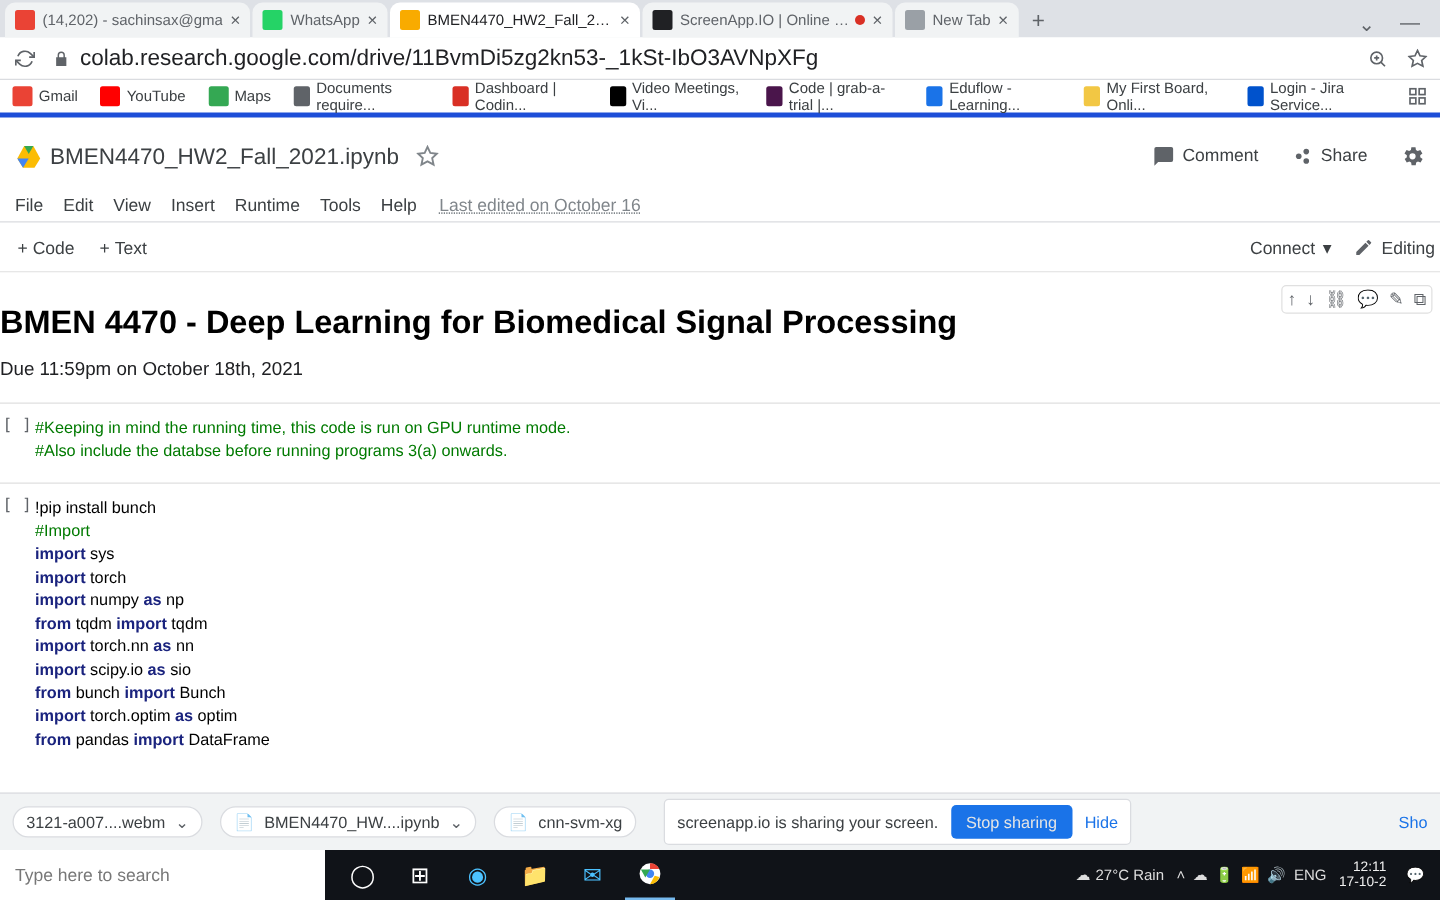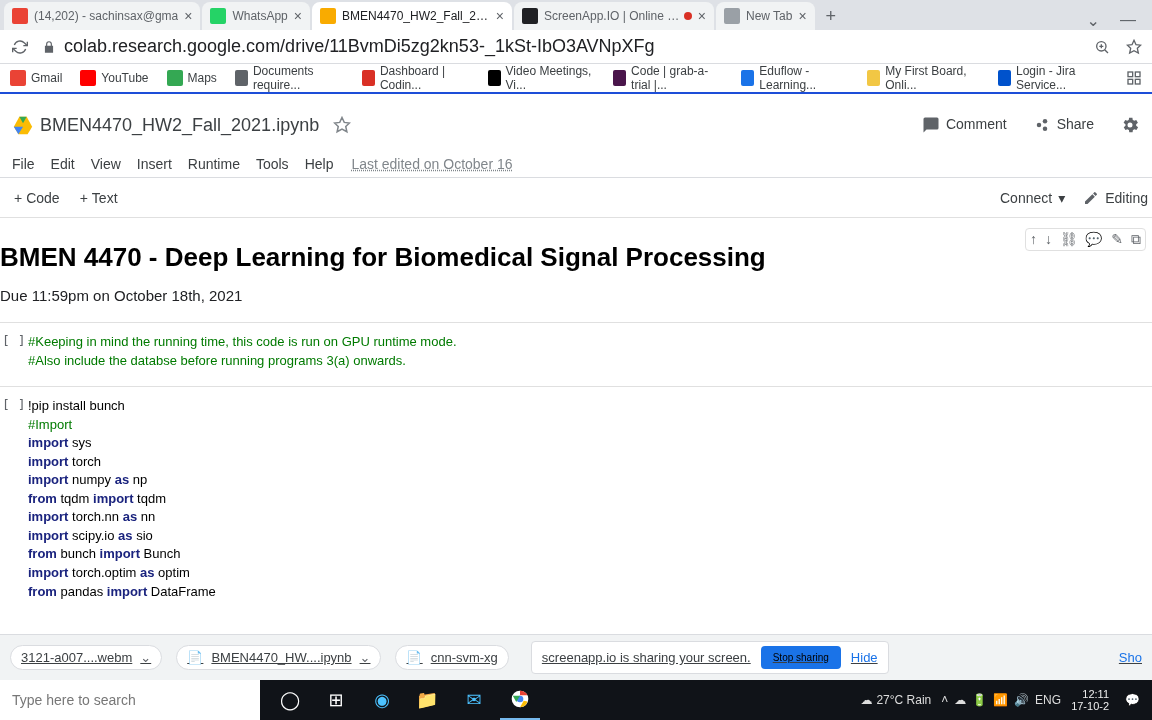--- a/index.html
+++ b/index.html
@@ -17,21 +17,21 @@
 .window-controls { margin-left: auto; display: flex; gap: 20px; padding-right: 12px; color: #5f6368; }
 
 
 .addr-bar { height: 34px; background: #fff; display: flex; align-items: center; padding: 0 10px; border-bottom: 1px solid #dadce0; }
 .reload-btn { width: 20px; height: 20px; display:flex; align-items:center; justify-content:center; cursor: pointer; color:#5f6368; margin-right: 12px; }
 .addr-lock { margin-right: 8px; color: #5f6368; }
 .addr-input { flex: 1; border: none; outline: none; font-size: 18px; color: #202124; background: transparent; }
 .addr-right { display: flex; gap: 16px; color: #5f6368; }
 
 
-.bookmarks { height: 30px; background: #fff; display: flex; align-items: center; padding: 0 10px; border-bottom: 2px solid #1d4ed8; font-size: 12px; }
+.bookmarks { height: 30px; background: #fff; display: flex; align-items: center; padding: 0 10px; border-bottom: 4px solid #1d4ed8; font-size: 12px; }
 .bm { display: flex; align-items: center; margin-right: 18px; cursor: pointer; color: #3c4043; }
 .bm-icon { width: 16px; height: 16px; margin-right: 5px; border-radius: 2px; }
 .bm-right { margin-left: auto; color:#5f6368; }
 
 
 .colab-header { height: 56px; display: flex; align-items: center; padding: 6px 12px 0 12px; }
 .drive-logo { width: 22px; height: 22px; margin-right: 6px; }
 .nb-title { font-size: 18px; color: #3c4043; }
 .star-btn { margin-left: 14px; color: #80868b; cursor:pointer; }
 .header-right { margin-left: auto; display: flex; align-items: center; gap: 26px; }
@@ -61,25 +61,25 @@
 
 .code-cell { display:flex; padding: 10px 0; }
 .gutter { width: 28px; font-family: "Consolas", monospace; font-size: 13px; color:#5f6368; text-align:left; padding-left:2px; }
 .code-body { font-family: "Consolas","Courier New",monospace; font-size: 13px; color:#000; line-height: 1.35; white-space: pre; }
 .c-olive { color:#007a00; }
 .c-olive-dark { color:#007a00; }
 .c-kw { color:#1a237e; font-weight:600; }
 .c-as { color:#1a237e; font-weight:600; }
 
 
-.downloads { position:absolute; bottom:40px; left:0; right:0; height:46px; background:#f1f3f4; border-top:1px solid #dadce0; display:flex; align-items:center; padding:14px 10px; font-size:13px; color:#3c4043;text-decoration:underline; }
+.downloads { position:absolute; bottom:40px; left:0; right:0; height:46px; background:#f1f3f4; border-top:1px solid #dadce0; display:flex; align-items:center; padding:14px 10px; font-size:13px; color:#3c4043; }
 .dl-item { display:flex; align-items:center; gap:8px; padding:4px 10px; border:1px solid #dadce0; border-radius:20px; background:#fff; margin-right:14px; cursor:pointer; }
 .dl-chev { color:#5f6368; }
 .share-banner { display:flex; align-items:center; gap:10px; margin-left:8px; background:#fff; border:1px solid #dadce0; border-radius:4px; padding:4px 10px; }
-.stop-btn { background:#1a73e8; color:#000000; border:none; padding:6px 12px; border-radius:4px; cursor:pointer; font-size:10px; }
+.stop-btn { background:#1a73e8; color:#e5e5e5; border:none; padding:6px 12px; border-radius:4px; cursor:pointer; font-size:13px; }
 .hide-btn { color:#1a73e8; cursor:pointer; }
 .showall { margin-left:auto; color:#1a73e8; cursor:pointer; }
 
 
 .taskbar { position:absolute; bottom:0; left:0; right:0; height:40px; background:#101318; display:flex; align-items:center; color:#fff; font-size:12px; }
 .search-box { width:260px; height:40px; background:#fff; color:#777; display:flex; align-items:center; padding:0 12px; font-size:14px; }
 .task-icons { display:flex; align-items:center; gap:6px; margin-left:10px; }
 .task-icon { width:40px; height:40px; display:flex; align-items:center; justify-content:center; cursor:pointer; font-size:18px; }
 .task-icon.active { border-bottom:2px solid #76b9ed; }
 .tray { margin-left:auto; display:flex; align-items:center; gap:10px; padding-right:6px; }

